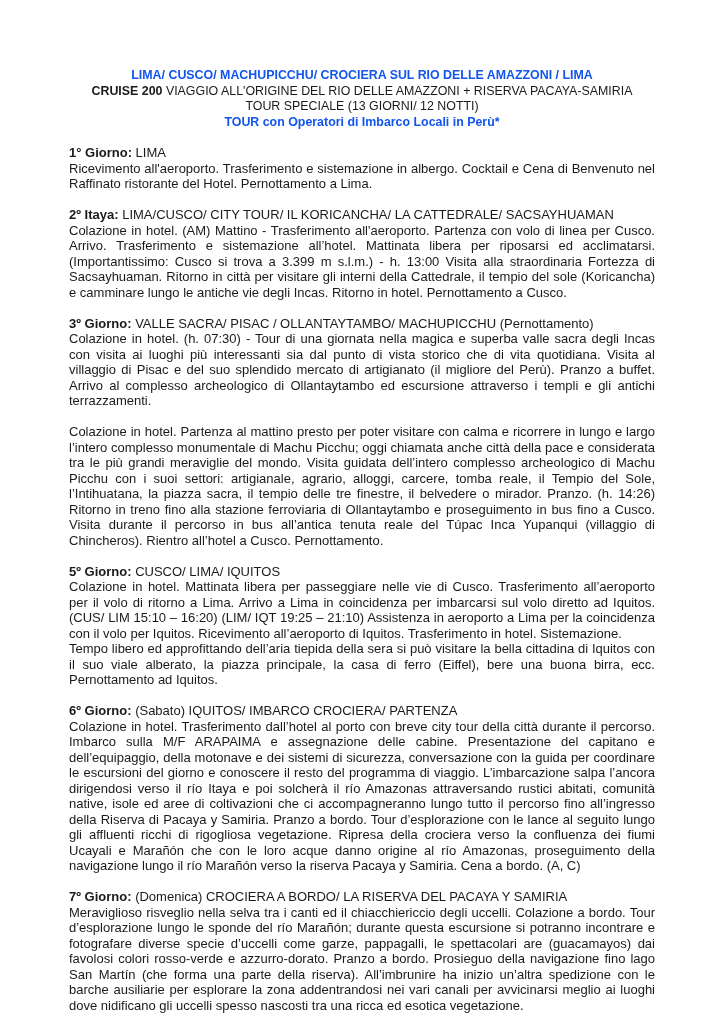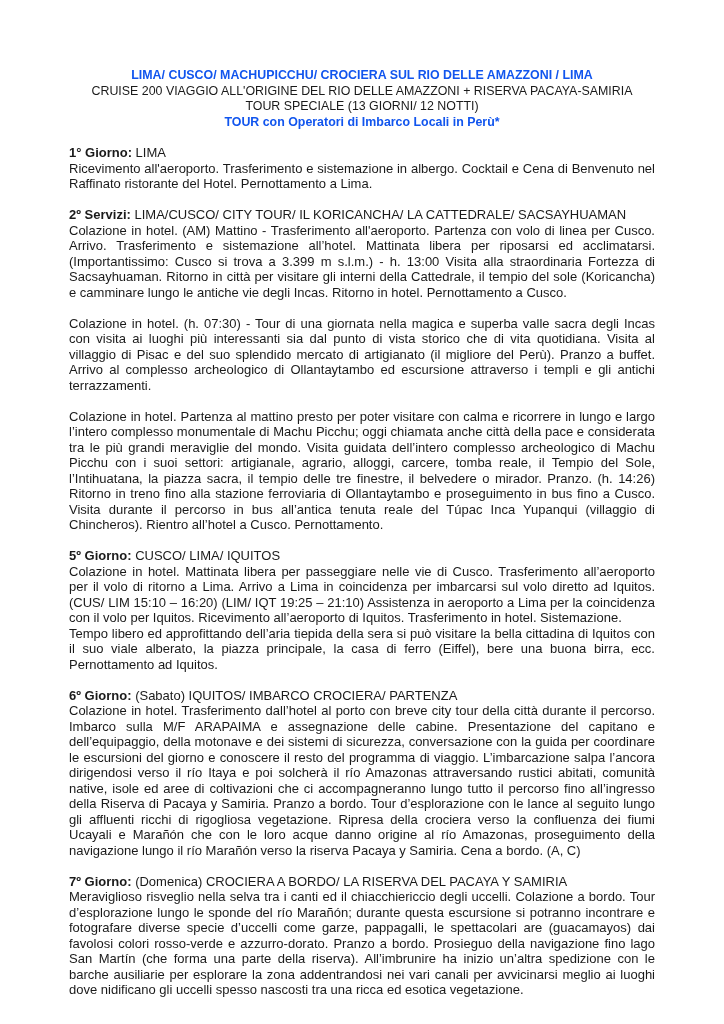--- a/index.html
+++ b/index.html
@@ -26,21 +26,21 @@
       text-align: center;
       font-size: 12.4px;
       line-height: 15.5px;
       margin-bottom: 15px;
     }
     .header .title {
       color: #1155ee;
       font-weight: bold;
     }
     .header .subtitle b {
-      font-weight: normal;
+      font-weight: bold;
     }
     .header .note {
       color: #1155ee;
       font-weight: bold;
     }
     .day {
       font-size: 13px;
       line-height: 15.5px;
       margin-bottom: 15.5px;
     }
@@ -64,25 +64,26 @@
     <div class="tour-line">TOUR SPECIALE (13 GIORNI/ 12 NOTTI)</div>
     <div class="note">TOUR con Operatori di Imbarco Locali in Perù*</div>
   </div>
 
   <div class="day">
     <div class="day-heading"><b>1° Giorno:</b><span> LIMA</span></div>
     <p>Ricevimento all'aeroporto. Trasferimento e sistemazione in albergo. Cocktail e Cena di Benvenuto nel Raffinato ristorante del Hotel. Pernottamento a Lima.</p>
   </div>
 
   <div class="day">
-    <div class="day-heading"><b>2º Servizi:</b><span> LIMA/CUSCO/ CITY TOUR/ IL KORICANCHA/ LA CATTEDRALE/ SACSAYHUAMAN</span></div>
+    <div class="day-heading"><b>2º Itaya:</b><span> LIMA/CUSCO/ CITY TOUR/ IL KORICANCHA/ LA CATTEDRALE/ SACSAYHUAMAN</span></div>
     <p>Colazione in hotel. (AM) Mattino - Trasferimento all'aeroporto. Partenza con volo di linea per Cusco. Arrivo. Trasferimento e sistemazione all’hotel. Mattinata libera per riposarsi ed acclimatarsi. (Importantissimo: Cusco si trova a 3.399 m s.l.m.) - h. 13:00 Visita alla straordinaria Fortezza di Sacsayhuaman. Ritorno in città per visitare gli interni della Cattedrale, il tempio del sole (Koricancha) e camminare lungo le antiche vie degli Incas. Ritorno in hotel. Pernottamento a Cusco.</p>
   </div>
 
   <div class="day">
+    <div class="day-heading"><b>3º Giorno:</b><span> VALLE SACRA/ PISAC / OLLANTAYTAMBO/ MACHUPICCHU (Pernottamento)</span></div>
     <p>Colazione in hotel. (h. 07:30) - Tour di una giornata nella magica e superba valle sacra degli Incas con visita ai luoghi più interessanti sia dal punto di vista storico che di vita quotidiana. Visita al villaggio di Pisac e del suo splendido mercato di artigianato (il migliore del Perù). Pranzo a buffet. Arrivo al complesso archeologico di Ollantaytambo ed escursione attraverso i templi e gli antichi terrazzamenti.</p>
   </div>
 
   <div class="day">
     <p>Colazione in hotel. Partenza al mattino presto per poter visitare con calma e ricorrere in lungo e largo l’intero complesso monumentale di Machu Picchu; oggi chiamata anche città della pace e considerata tra le più grandi meraviglie del mondo. Visita guidata dell’intero complesso archeologico di Machu Picchu con i suoi settori: artigianale, agrario, alloggi, carcere, tomba reale, il Tempio del Sole, l’Intihuatana, la piazza sacra, il tempio delle tre finestre, il belvedere o mirador. Pranzo. (h. 14:26) Ritorno in treno fino alla stazione ferroviaria di Ollantaytambo e proseguimento in bus fino a Cusco. Visita durante il percorso in bus all’antica tenuta reale del Túpac Inca Yupanqui (villaggio di Chincheros). Rientro all’hotel a Cusco. Pernottamento.</p>
   </div>
 
   <div class="day">
     <div class="day-heading"><b>5º Giorno:</b><span> CUSCO/ LIMA/ IQUITOS</span></div>
     <p>Colazione in hotel. Mattinata libera per passeggiare nelle vie di Cusco. Trasferimento all’aeroporto per il volo di ritorno a Lima. Arrivo a Lima in coincidenza per imbarcarsi sul volo diretto ad Iquitos. (CUS/ LIM 15:10 – 16:20) (LIM/ IQT 19:25 – 21:10) Assistenza in aeroporto a Lima per la coincidenza con il volo per Iquitos. Ricevimento all’aeroporto di Iquitos. Trasferimento in hotel. Sistemazione.</p>

